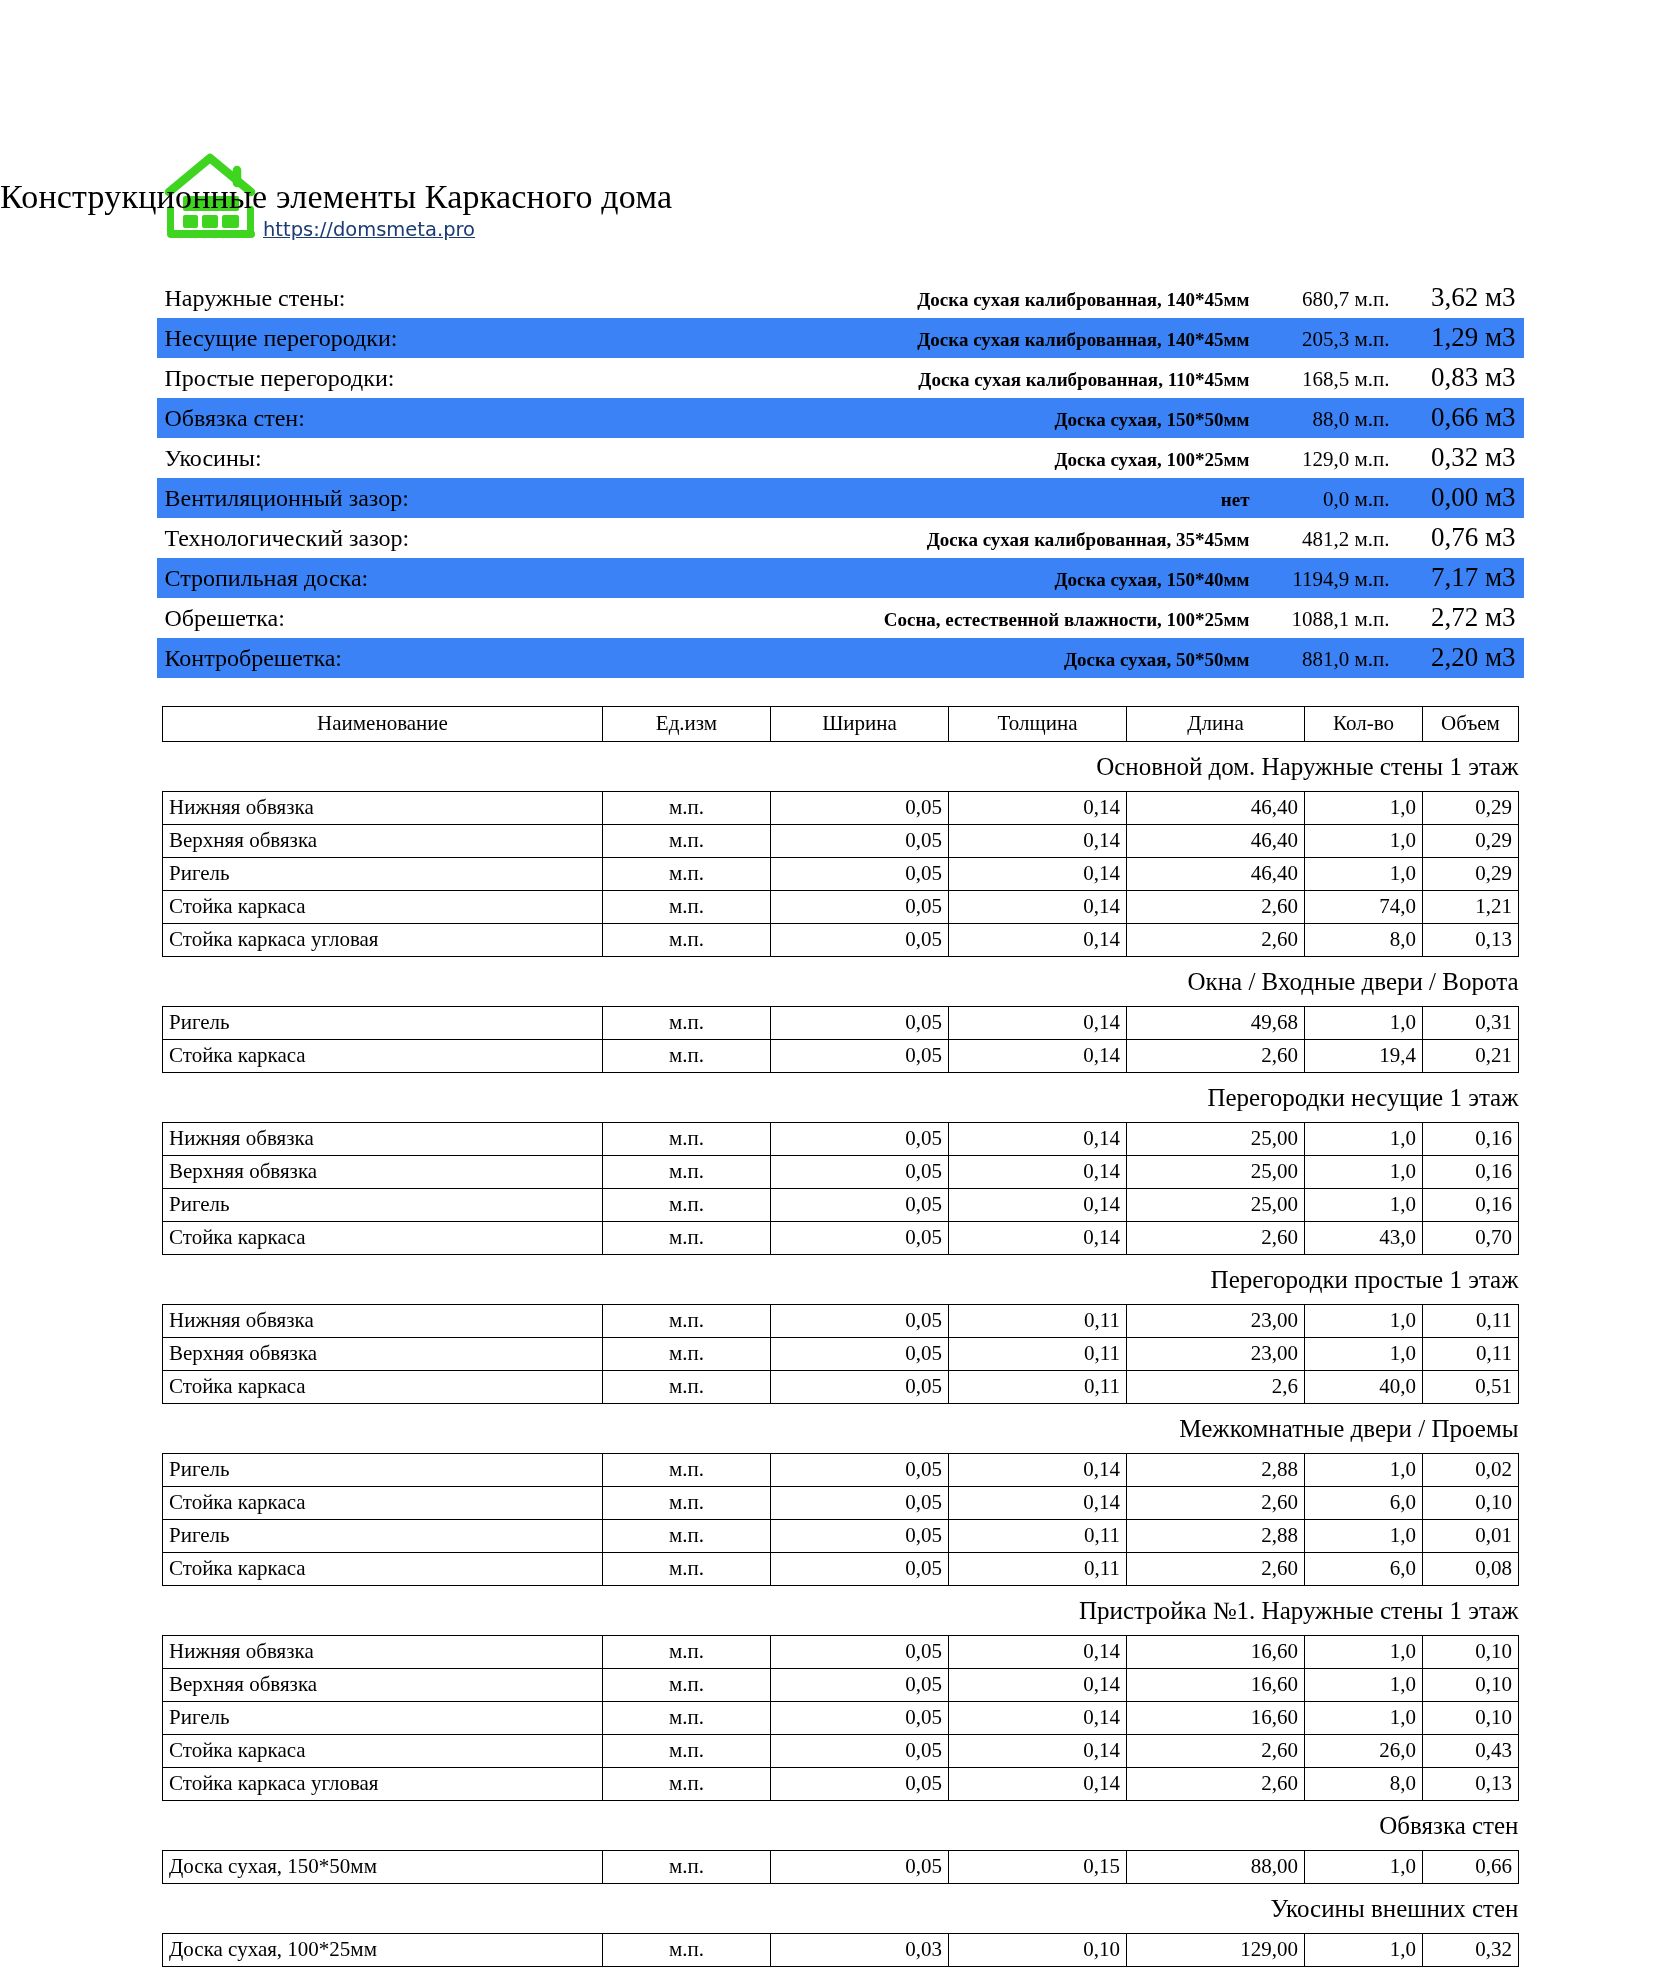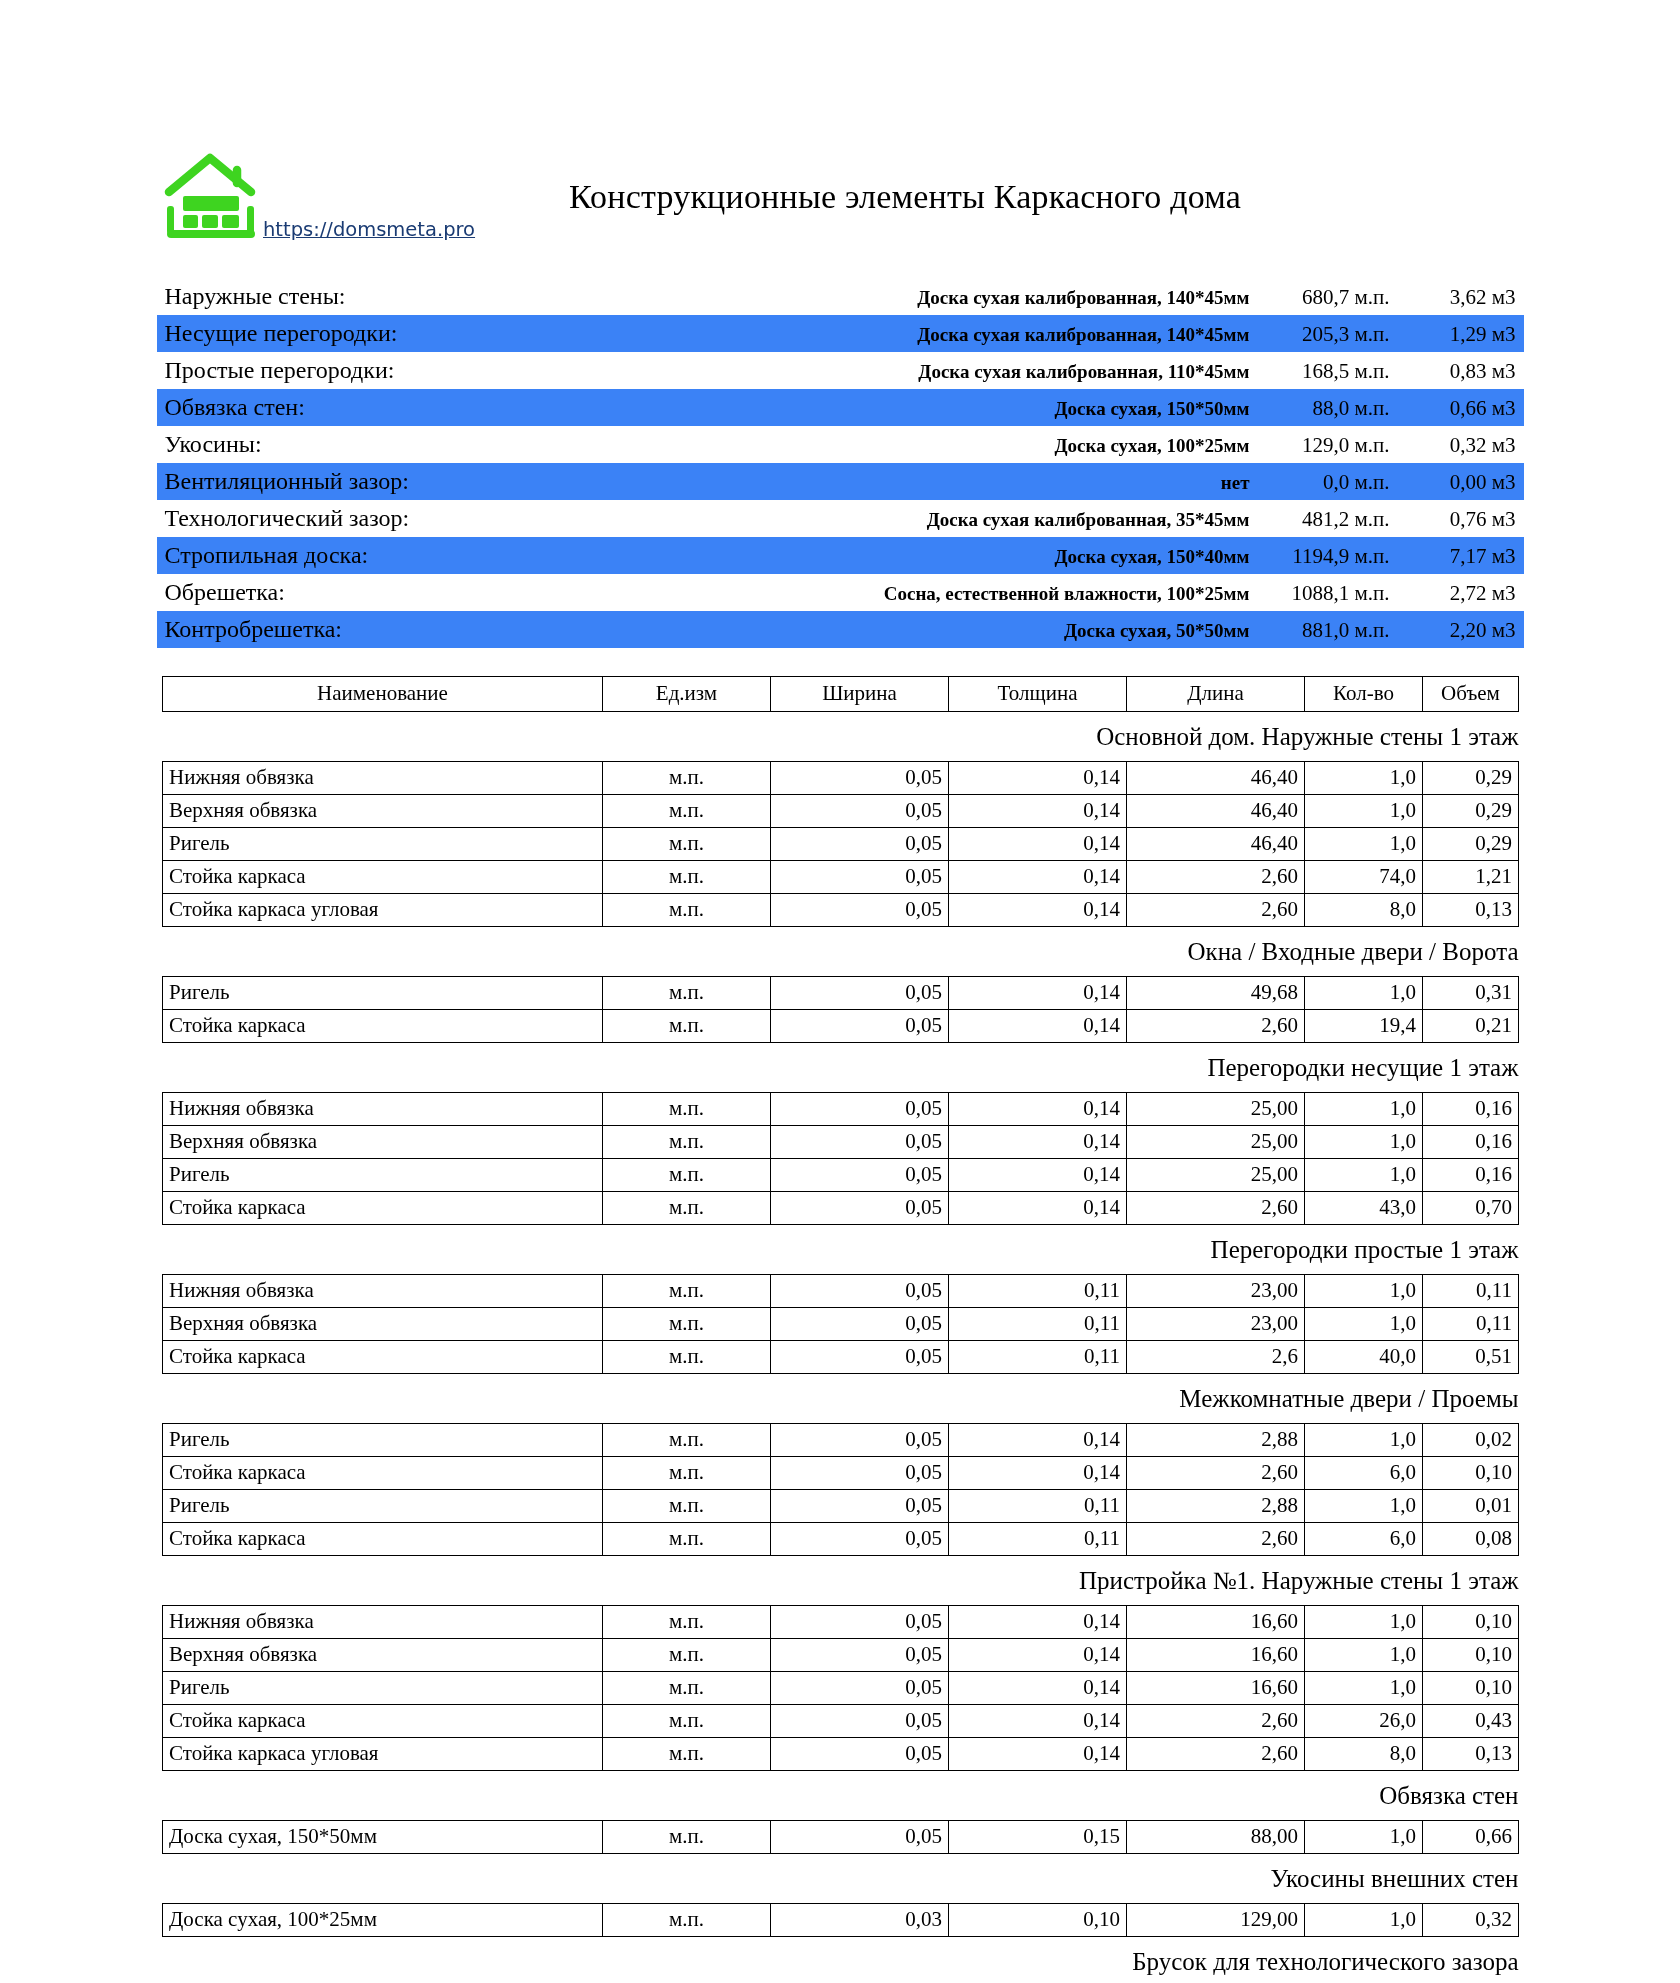--- a/index.html
+++ b/index.html
@@ -51,25 +51,24 @@
     color: #1a3b73;
     text-decoration: underline;
     white-space: nowrap;
     letter-spacing: 0px;
   }
   .doc-title {
     position: absolute;
     left: 0;
     right: 0;
     top: 28px;
-    text-align: center;
+    text-align: left;
     font-size: 34px;
     font-weight: normal;
     letter-spacing: 0.2px;
-    padding-left: 130px;
     box-sizing: border-box;
   }
 
   
   .summary {
     margin: 0 auto;
     width: 1355px;
     border-collapse: collapse;
     table-layout: fixed;
     font-size: 0;
@@ -93,21 +92,21 @@
     font-weight: bold;
   }
   .sum-len {
     width: 140px;
     font-size: 21px;
     text-align: right;
     padding-right: 6px !important;
   }
   .sum-vol {
     width: 120px;
-    font-size: 21px;
+    font-size: 27px;
     text-align: right;
     padding-right: 8px !important;
   }
 
   
   .main-table-wrap {
     margin: 28px auto 0 auto;
     width: 1356px;
   }
   table.grid {

